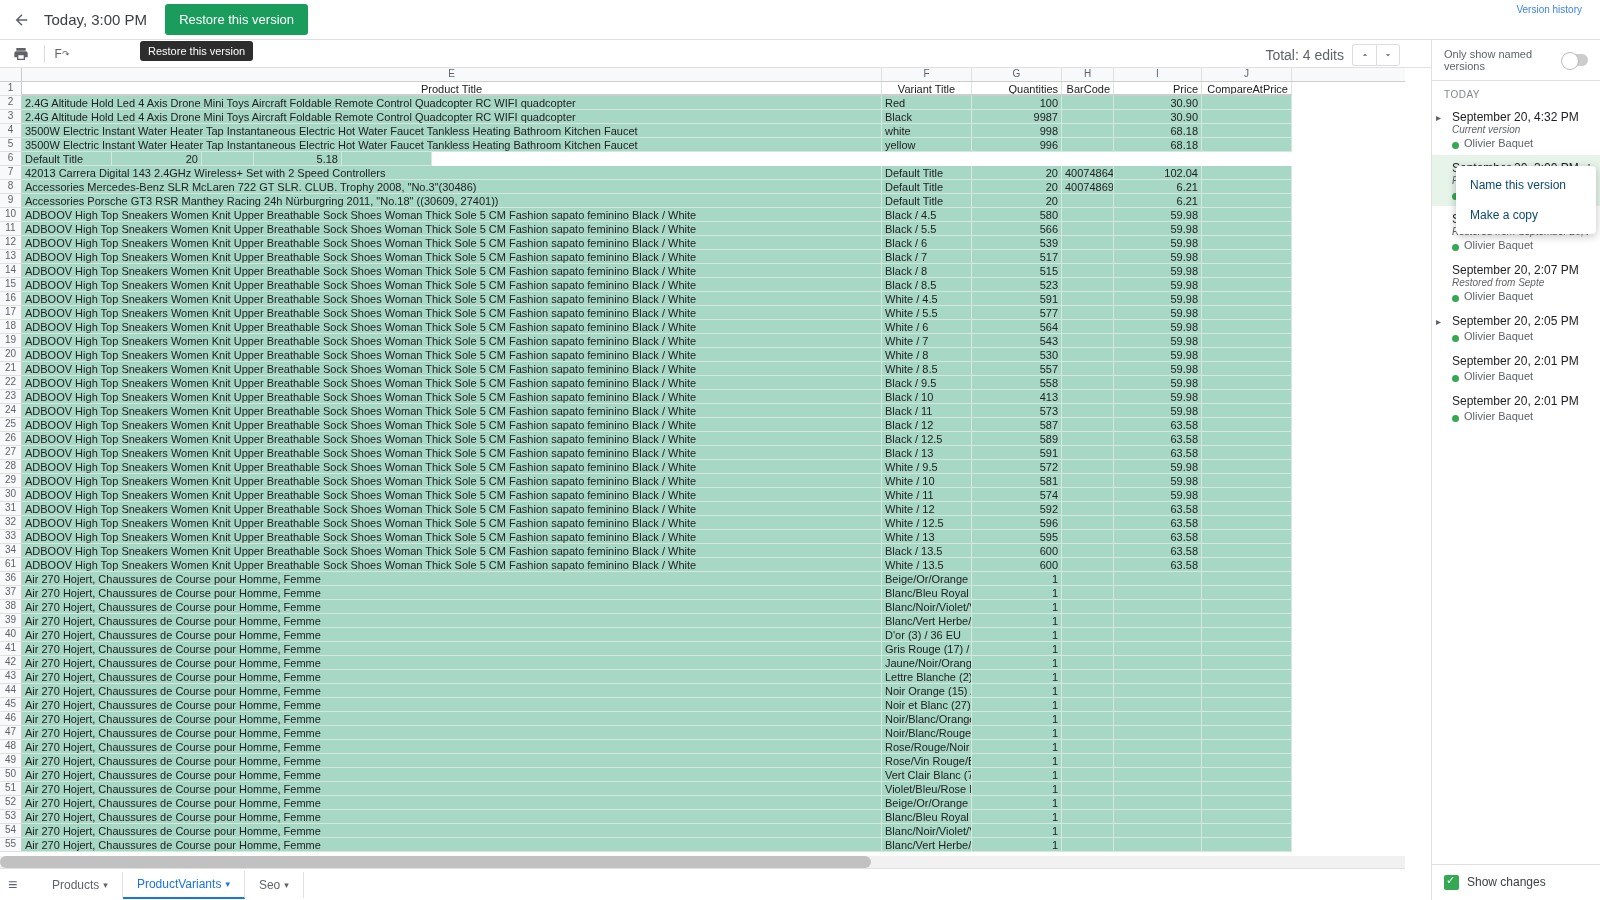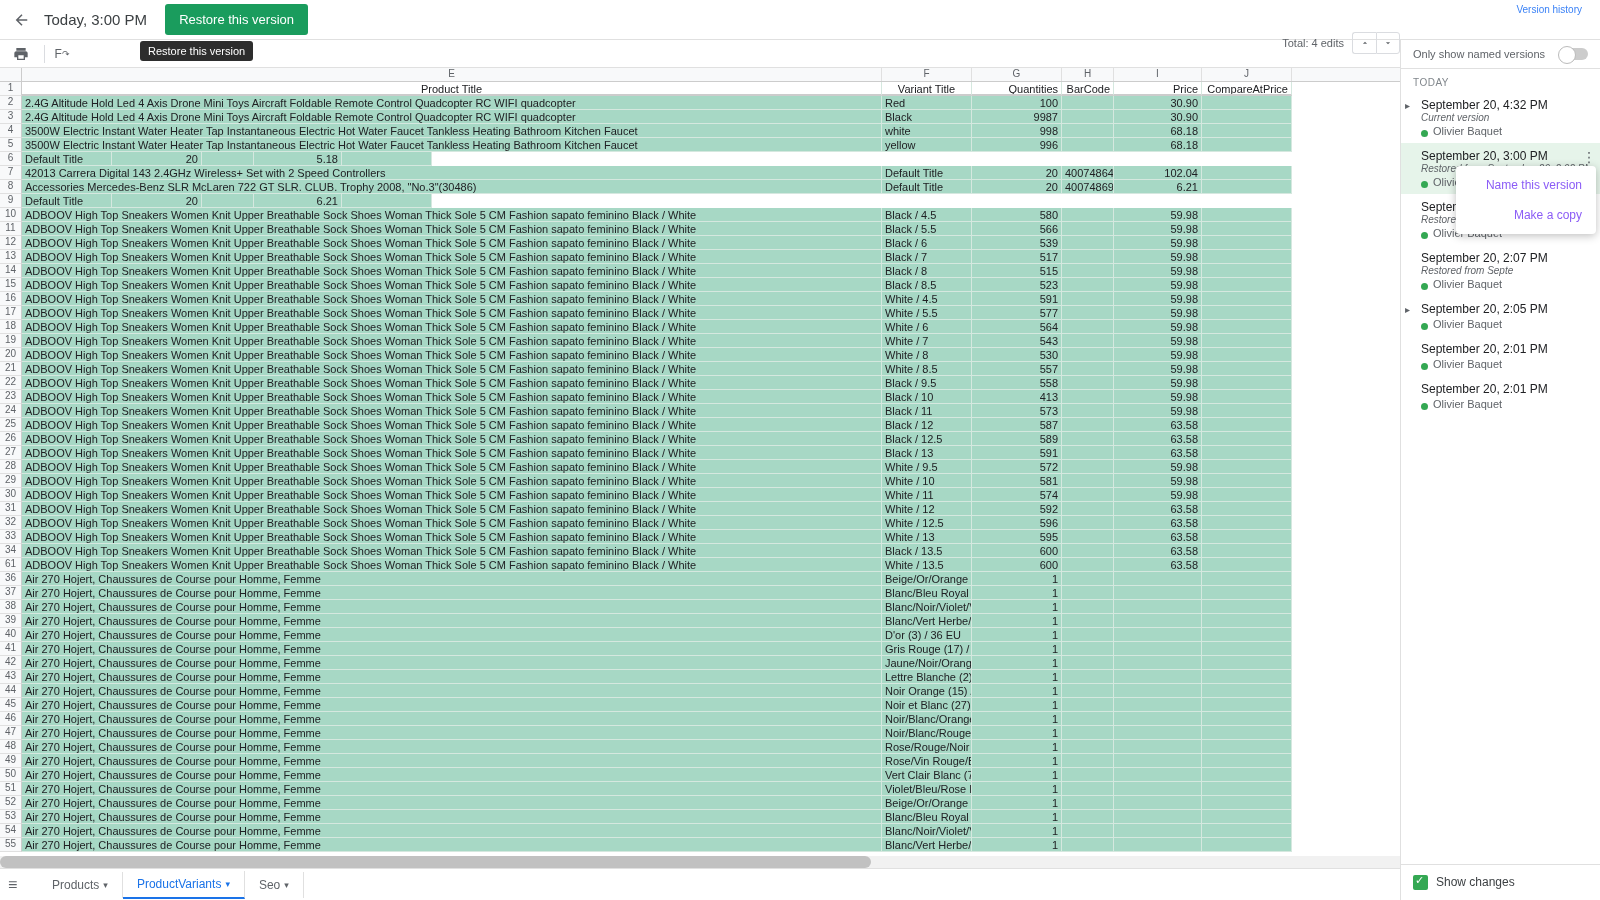--- a/index.html
+++ b/index.html
@@ -25,29 +25,29 @@
 }
 
 
 .toolbar {
   position: absolute; top: 40px; left: 0; right: 0; height: 28px;
   display: flex; align-items: center; padding: 0 10px; border-bottom: 1px solid #e0e0e0;
 }
 .tool-icon { width: 22px; height: 22px; color: #5f6368; margin-right: 6px; cursor: pointer; display:flex; align-items:center; justify-content:center; }
 .tool-sep { width: 1px; height: 18px; background: #dadce0; margin: 0 6px; }
 .edits-nav {
-  position: absolute; right: 200px; top: 32px; display: flex; align-items: center; font-size: 11px; color: #5f6368;
+  position: absolute; right: 200px; top: 44px; display: flex; align-items: center; font-size: 14px; color: #5f6368;
 }
 .edits-nav .nav-btn { width: 24px; height: 22px; border: 1px solid #dadce0; display:flex; align-items:center; justify-content:center; cursor:pointer; }
 .edits-nav .nav-btn:first-of-type { border-radius: 3px 0 0 3px; border-right:none; }
 .edits-nav .nav-btn:last-of-type { border-radius: 0 3px 3px 0; }
 
 
 .right-panel {
-  position: absolute; top: 40px; right: 0; width: 200px; height: calc(100% - 40px);
+  position: absolute; top: 40px; right: 0; width: 169px; height: calc(100% - 40px);
   border-left: 1px solid #e0e0e0; background: #fff; z-index: 5;
 }
 .only-named-row {
   display: flex; align-items: center; justify-content: space-between;
   padding: 8px 12px; font-size: 11px; color: #5f6368; border-bottom: 1px solid #e0e0e0;
 }
 .toggle {
   width: 28px; height: 12px; background: #ccc; border-radius: 10px; position: relative; cursor:pointer;
 }
 .toggle::after { content:''; position:absolute; left:-2px; top:-2px; width:16px; height:16px; background:#fff; border:1px solid #bbb; border-radius:50%; }
@@ -59,21 +59,21 @@
 .version-item .v-date { color: #202124; font-size: 12px; white-space:nowrap; overflow:hidden; }
 .version-item .v-sub { color: #5f6368; font-size: 10px; font-style: italic; white-space:nowrap; overflow:hidden; }
 .version-item .v-author { color: #5f6368; font-size: 11px; display:flex; align-items:flex-end; margin-top:2px; }
 .version-item .dot { width:7px; height:7px; border-radius:50%; background:#34a853; margin-right:5px; }
 .version-item .disclosure { position:absolute; left:4px; top:8px; color:#5f6368; font-size:10px; }
 .version-item .context-btn { position:absolute; right:4px; top:6px; color:#5f6368; font-size:14px; cursor:pointer; }
 .context-menu {
   position: absolute; top: 166px; right: 4px; width: 140px; background: #fff;
   box-shadow: 0 2px 8px rgba(0,0,0,0.25); border-radius: 4px; z-index: 20; padding: 4px 0;
 }
-.context-menu-item { padding: 8px 14px; font-size: 12px; color: #8b5cf6; cursor:pointer;text-align:right; }
+.context-menu-item { padding: 8px 14px; font-size: 12px; color: #0c4a6e; cursor:pointer; }
 .show-changes {
   position: absolute; bottom: 0; left:0; right:0; padding: 10px 12px; border-top:1px solid #e0e0e0;
   display:flex; font-size: 12px; color:#3c4043;
 }
 .show-changes .chk { width:15px; height:15px; background:#34a853; margin-right:8px; position:relative; border-radius:2px; }
 .show-changes .chk::after { content:'✓'; color:#fff; font-size:11px; position:absolute; left:2px; top:-1px; }
 
 
 .sheet-area {
   position: absolute; top: 68px; left: 0; right: 195px; bottom: 32px;
@@ -283,20 +283,21 @@
         <div class="rownum">8</div>
         <div class="cell col-E">Accessories Mercedes-Benz SLR McLaren 722 GT SLR. CLUB. Trophy 2008, "No.3"(30486)</div>
         <div class="cell col-F">Default Title</div>
         <div class="cell col-G">20</div>
         <div class="cell col-H">4007486902190</div>
         <div class="cell col-I">6.21</div>
         <div class="cell col-J"></div>
       </div>
       <div class="row">
         <div class="rownum">9</div>
+        <div class="cell col-E">Accessories Porsche GT3 RSR Manthey Racing 24h Nürburgring 2011, "No.18" ((30609, 27401))</div>
         <div class="cell col-F">Default Title</div>
         <div class="cell col-G">20</div>
         <div class="cell col-H"></div>
         <div class="cell col-I">6.21</div>
         <div class="cell col-J"></div>
       </div>
       <div class="row">
         <div class="rownum">10</div>
         <div class="cell col-E">ADBOOV High Top Sneakers Women Knit Upper Breathable Sock Shoes Woman Thick Sole 5 CM Fashion sapato feminino Black / White</div>
         <div class="cell col-F">Black / 4.5</div>

